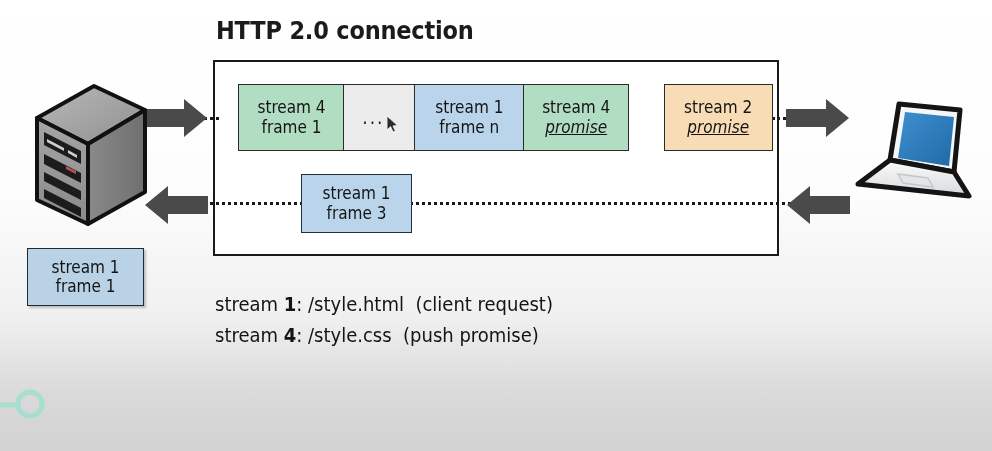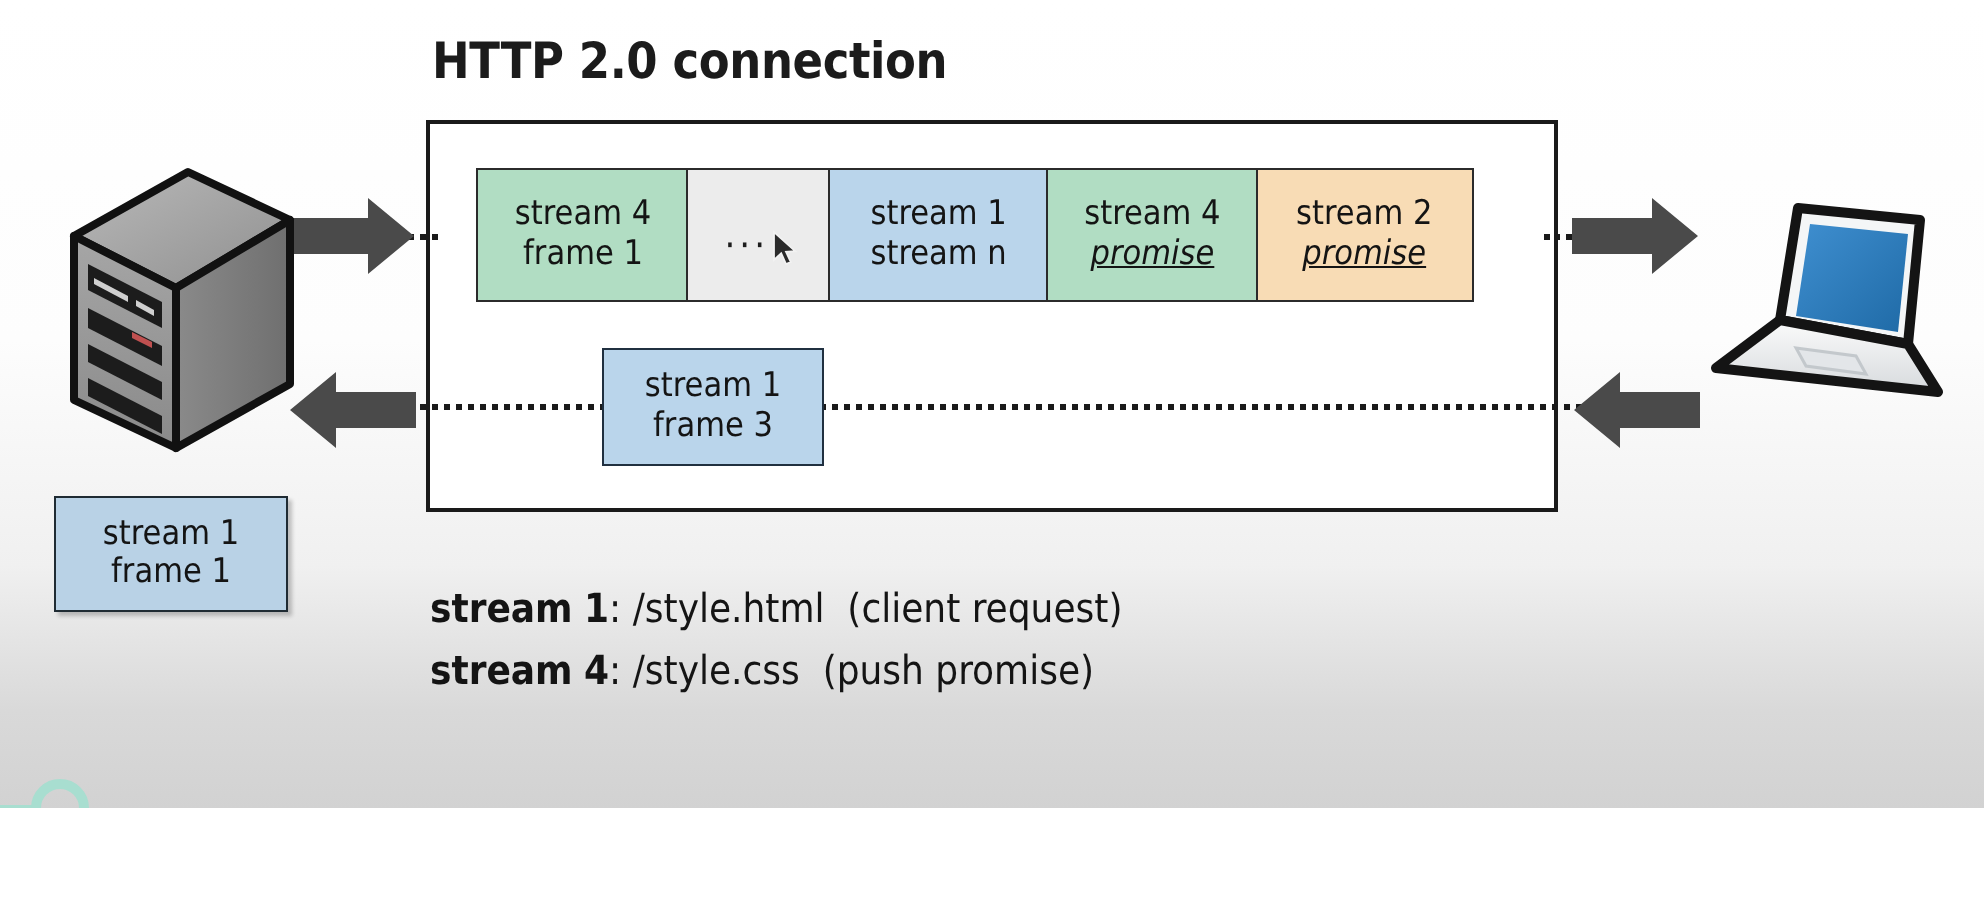--- a/index.html
+++ b/index.html
@@ -8,21 +8,21 @@
   }
   body {
     width: 992px;
     height: 451px;
     overflow: hidden;
     font-family: "Liberation Sans", sans-serif;
   }
   #canvas {
     position: relative;
     width: 992px;
-    height: 404px;
+    height: 451px;
     background: linear-gradient(to bottom, #ffffff 0%, #fdfdfd 42%, #f0f0f0 70%, #d9d9d9 88%, #d2d2d2 100%);
     overflow: hidden;
   }
 
   
   #title {
     position: absolute;
     left: 216px;
     top: 16px;
     font-family: "DejaVu Sans Condensed", "Liberation Sans", sans-serif;
@@ -77,21 +77,21 @@
     line-height: 1.12;
     height: 67px;
     margin-right: -1.6px;
     position: relative;
   }
   .frame .l1, .frame .l2 { display: block; white-space: nowrap; }
   .frame .italic { font-style: italic; text-decoration: underline; }
 
   .f-green  { background: #b1ddc3; }
   .f-blue   { background: #bad5eb; }
-  .f-orange { background: #f8dcb5; }
+  .f-orange { background: #f8dcb5; margin-left: 36px; }
   .f-gray   { background: #ececec; }
 
   #frame-0 { width: 107px; }
   #frame-1 { width: 72px;  flex-direction: row; }
   #frame-2 { width: 111px; }
   #frame-3 { width: 106px; }
   #frame-4 { width: 109px; }
 
   .ellipsis-dots {
     font-size: 19px;
@@ -170,21 +170,21 @@
   #legend {
     position: absolute;
     left: 215px;
     top: 289px;
     font-family: "DejaVu Sans Condensed", "Liberation Sans", sans-serif;
     font-size: 20px;
     color: #141414;
     line-height: 1.53;
   }
   .legend-row { white-space: nowrap; }
-  .legend-row .lbl { font-weight: 700; }
+  .legend-row .lbl { font-weight: 400; }
   .legend-row .num { font-weight: 700; }
 
   
   #watermark {
     position: absolute;
     left: 812px;
     top: 413px;
     font-size: 17px;
     color: rgba(120,120,125,0.42);
     letter-spacing: 1px;
@@ -218,21 +218,21 @@
 
     <div class="frame f-gray" id="frame-1">
       <span class="ellipsis-dots">···</span>
       <svg id="mouse-cursor" viewBox="0 0 13 18">
         <path d="M1,1 L1,15 L4.6,11.6 L7,17 L9.4,16 L7,10.9 L11.6,10.6 Z" fill="#2b2b2b" stroke="#f2f2f2" stroke-width="0.9"></path>
       </svg>
     </div>
 
     <div class="frame f-blue" id="frame-2">
       <span class="l1">stream 1</span>
-      <span class="l2">stream n</span>
+      <span class="l2">frame n</span>
     </div>
 
     <div class="frame f-green" id="frame-3">
       <span class="l1">stream 4</span>
       <span class="l2 italic">promise</span>
     </div>
 
     <div class="frame f-orange" id="frame-4">
       <span class="l1">stream 2</span>
       <span class="l2 italic">promise</span>

